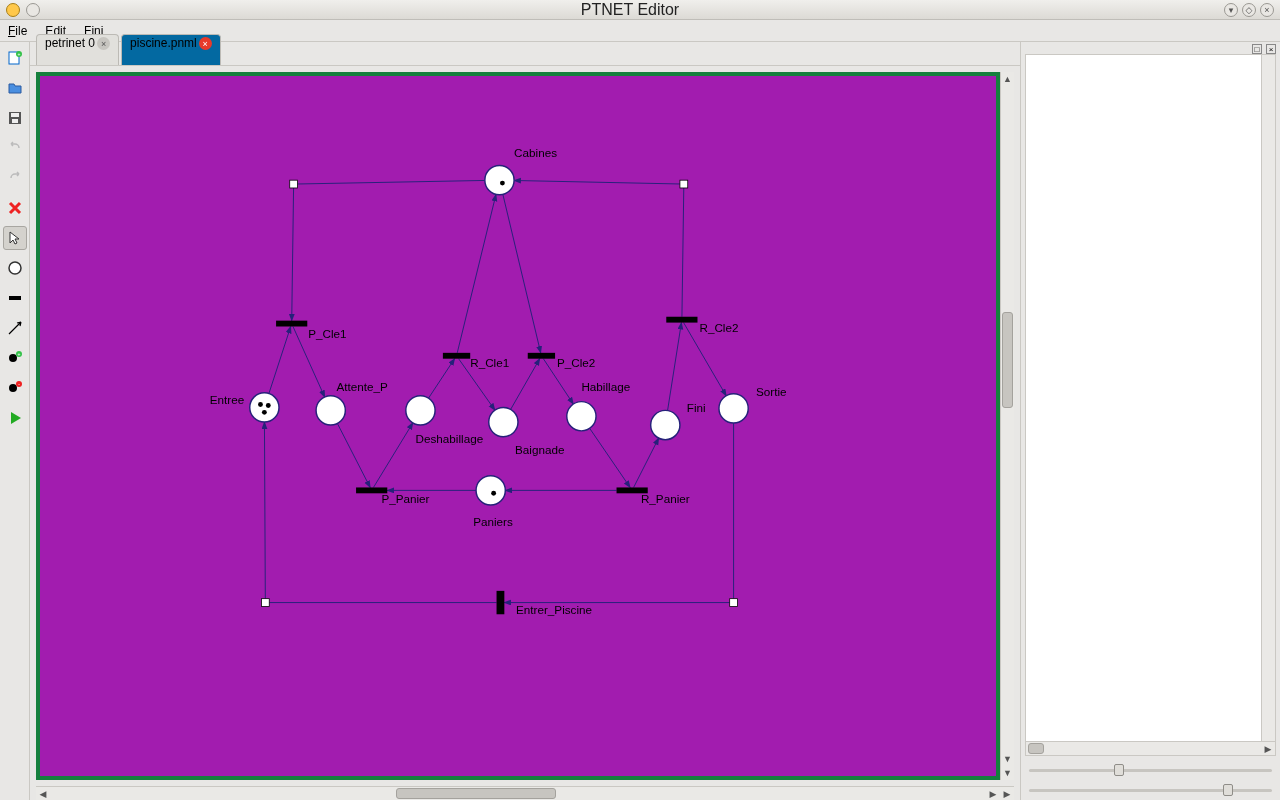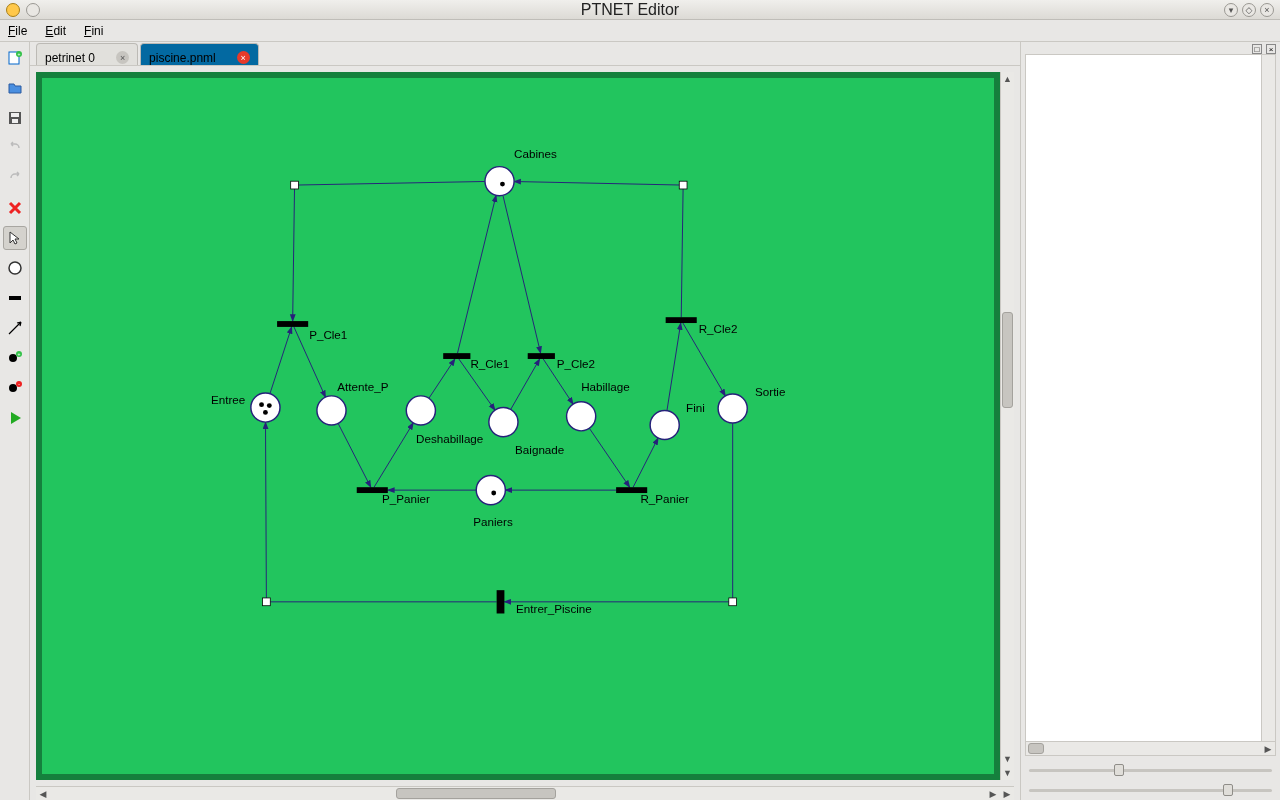--- a/index.html
+++ b/index.html
@@ -10,27 +10,27 @@
 .titlebar .win-btn { width: 14px; height: 14px; border: 1px solid #9a9893; border-radius: 50%; margin-left: 4px; background: #e9e7e3; display:flex; align-items:center; justify-content:center; font-size:9px; color:#555;}
 .menubar { height: 22px; background: #e8e7e5; display: flex; align-items: center; padding: 0 8px; border-bottom: 1px solid #cac8c3; }
 .menubar span { margin-right: 18px; text-decoration: underline; text-decoration-color: rgba(0,0,0,0); }
 .menubar span::first-letter { text-decoration: underline; }
 .main { display: flex; height: 758px; }
 .toolbar { width: 30px; background: #e8e7e5; display: flex; flex-direction: column; border-right: 1px solid #cac8c3; padding-top: 4px; align-items:center; gap:6px;}
 .tool { width: 24px; height: 24px; display: flex; align-items: center; justify-content: center; border: 1px solid transparent; border-radius: 3px; }
 .tool.selected { background: #d4d2cd; border: 1px solid #a8a6a1; }
 .content { flex: 1; display: flex; flex-direction: column; position: relative; }
 .tabs { height: 24px; display: flex; align-items: flex-end; background: #e8e7e5; padding-left: 6px; border-bottom: 1px solid #cac8c3; }
-.tab { height: 22px; padding: 7px 8px; background: #e1e0dc; border: 1px solid #bcbab5; border-bottom: none; border-radius: 4px 4px 0 0; margin-right: 2px; display: flex; align-items: flex-start; gap: 21px; font-size: 12px; }
+.tab { height: 22px; padding: 15px 8px; background: #e1e0dc; border: 1px solid #bcbab5; border-bottom: none; border-radius: 4px 4px 0 0; margin-right: 2px; display: flex; align-items: flex-end; gap: 2px; font-size: 12px; }
 .tab.active { background: #0369a1; }
 .tab .close { width: 13px; height: 13px; border-radius: 50%; display:flex; align-items:center; justify-content:center; font-size:9px; color:#555;}
 .tab.active .close { background: #e73a2a; color: #fff; }
 .tab:not(.active) .close { background: #c7c5c0; }
 .canvas-wrap { flex: 1; position: relative; background: #e8e7e5; padding: 6px; display:flex; }
-.canvas { flex: 1; background: #22c55e; border: 6px solid #15803d; position: relative; overflow: hidden; }
+.canvas { flex: 1; background: #a21caf; border: 4px solid #15803d; position: relative; overflow: hidden; }
 .vscroll { width: 14px; background: #eae9e6; border-left: 1px solid #cac8c3; position: relative; }
 .vscroll .thumb { position: absolute; left: 1px; right: 1px; top: 240px; height: 96px; background: #c7c5c0; border: 1px solid #a4a29d; border-radius: 3px; }
 .vscroll .arrow { position:absolute; left:0; right:0; height:14px; display:flex; align-items:center; justify-content:center; font-size:9px; color:#555;}
 .hscroll { height: 14px; background: #eae9e6; border-top: 1px solid #cac8c3; position: relative; margin: 0 6px 0 6px; }
 .hscroll .thumb { position: absolute; top: 1px; bottom: 1px; left: 360px; width: 160px; background: #c7c5c0; border: 1px solid #a4a29d; border-radius: 3px; }
 .hscroll .arrow { position:absolute; top:0; bottom:0; width:14px; display:flex; align-items:center; justify-content:center; font-size:9px; color:#555;}
 .sidepanel { width: 260px; background: #e8e7e5; display: flex; flex-direction: column; border-left: 1px solid #cac8c3; }
 .sidepanel .head { height: 12px; display:flex; justify-content:flex-end; padding:2px 4px; gap:4px;}
 .sidepanel .body { flex: 1; background: #fff; margin: 0 4px 4px 4px; border: 1px solid #cac8c3; position: relative; }
 .sidepanel .vscroll2 { width: 14px; position:absolute; right:0; top:0; bottom:14px; background:#eae9e6; border-left:1px solid #cac8c3;}

